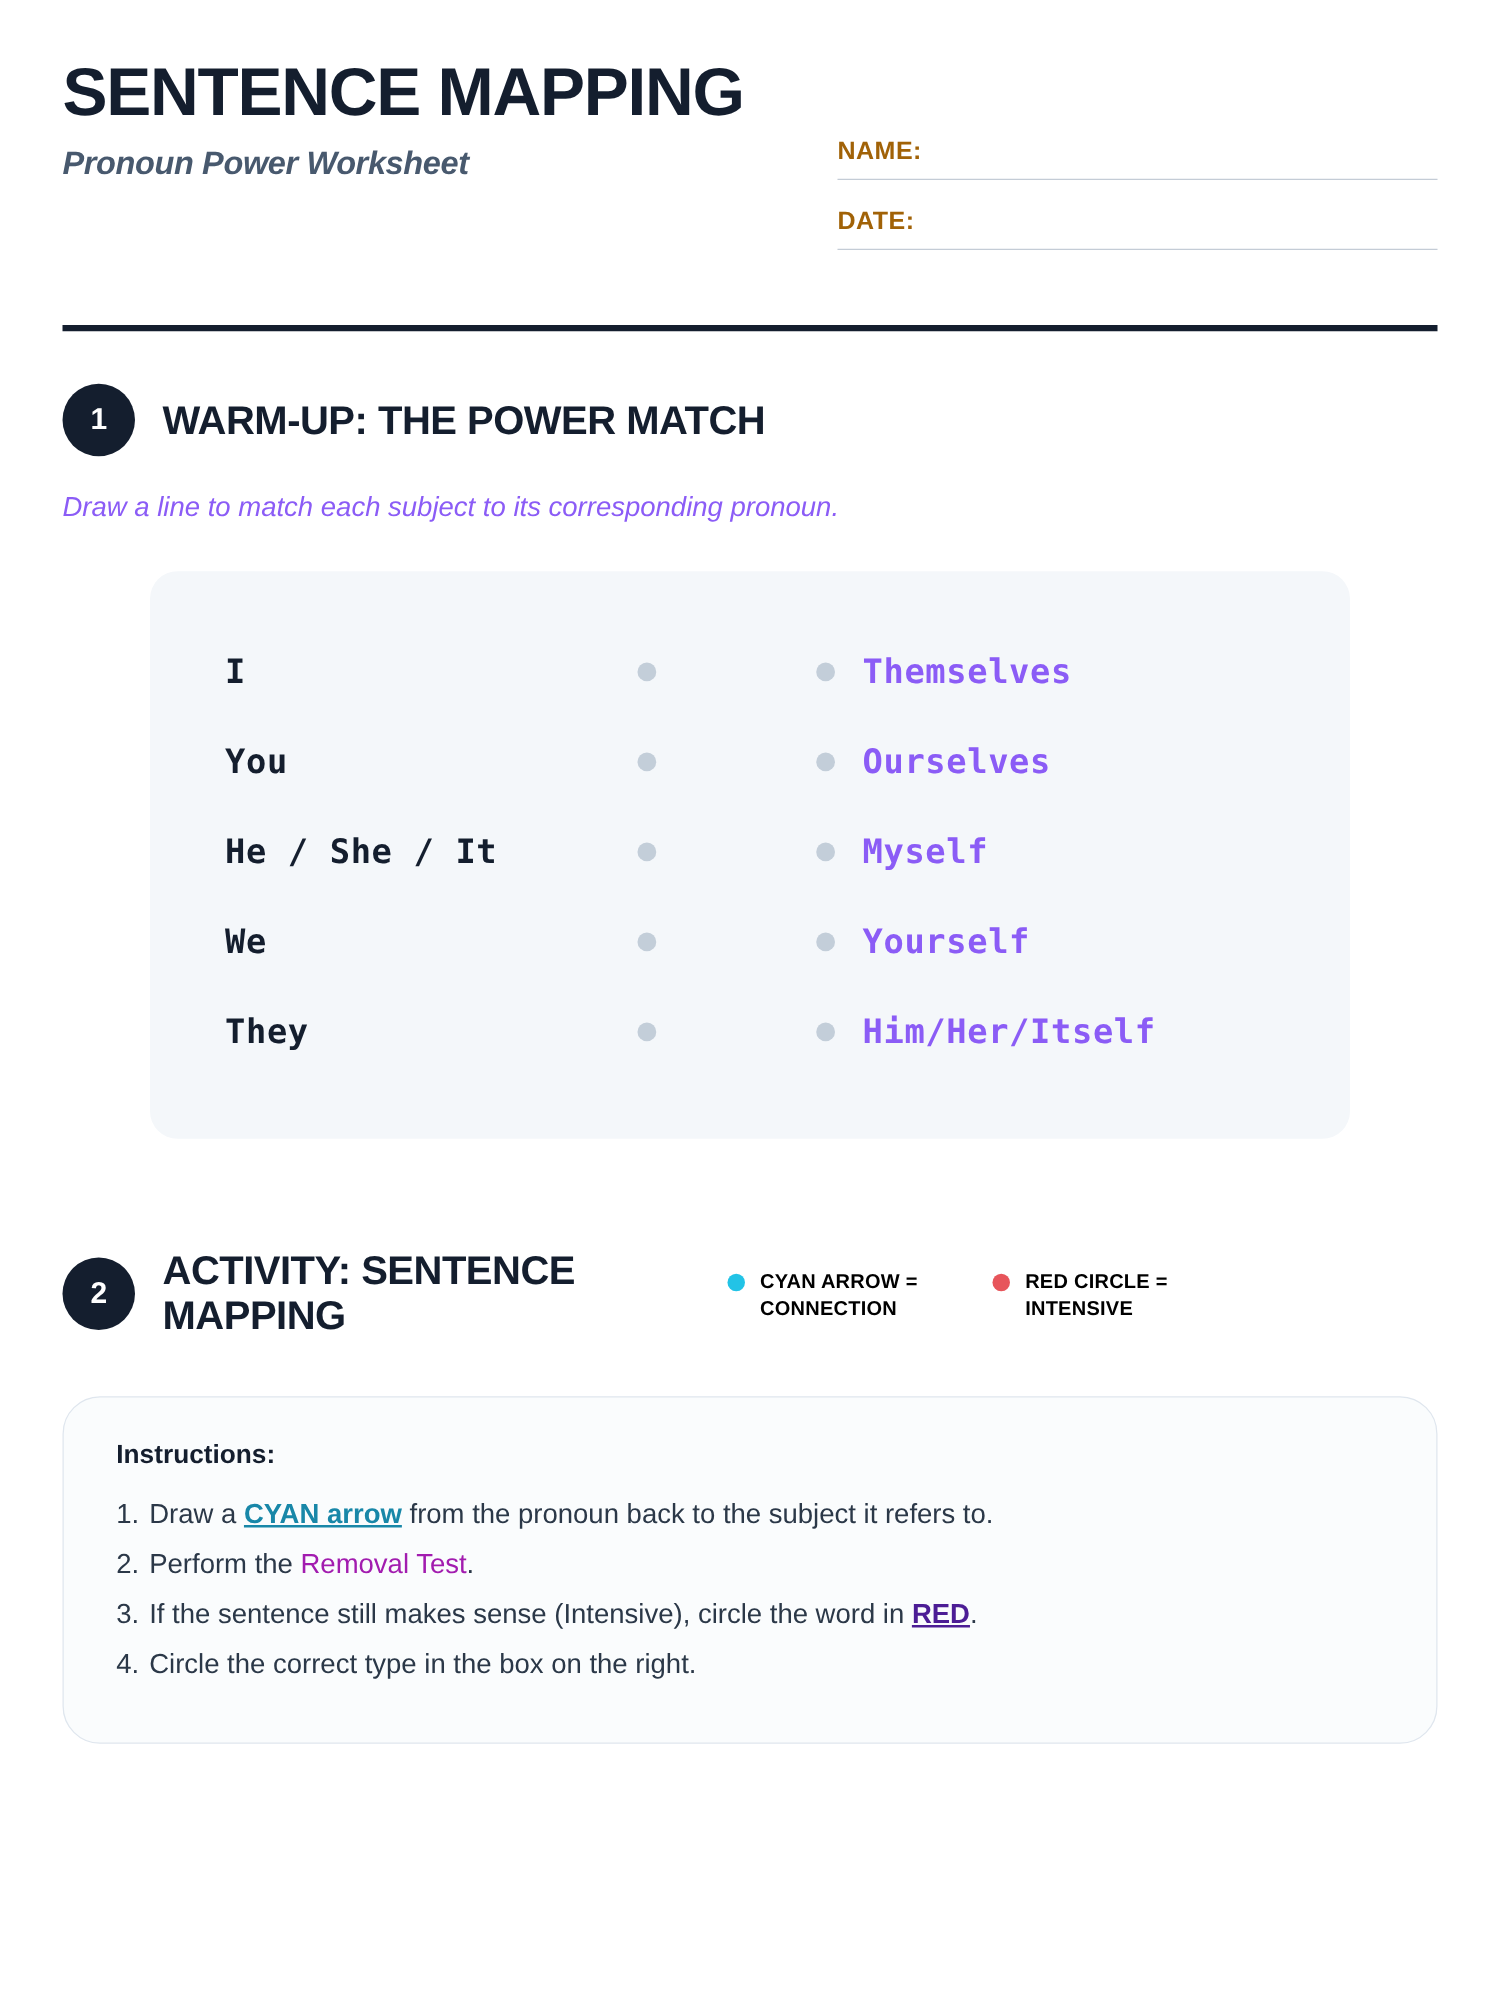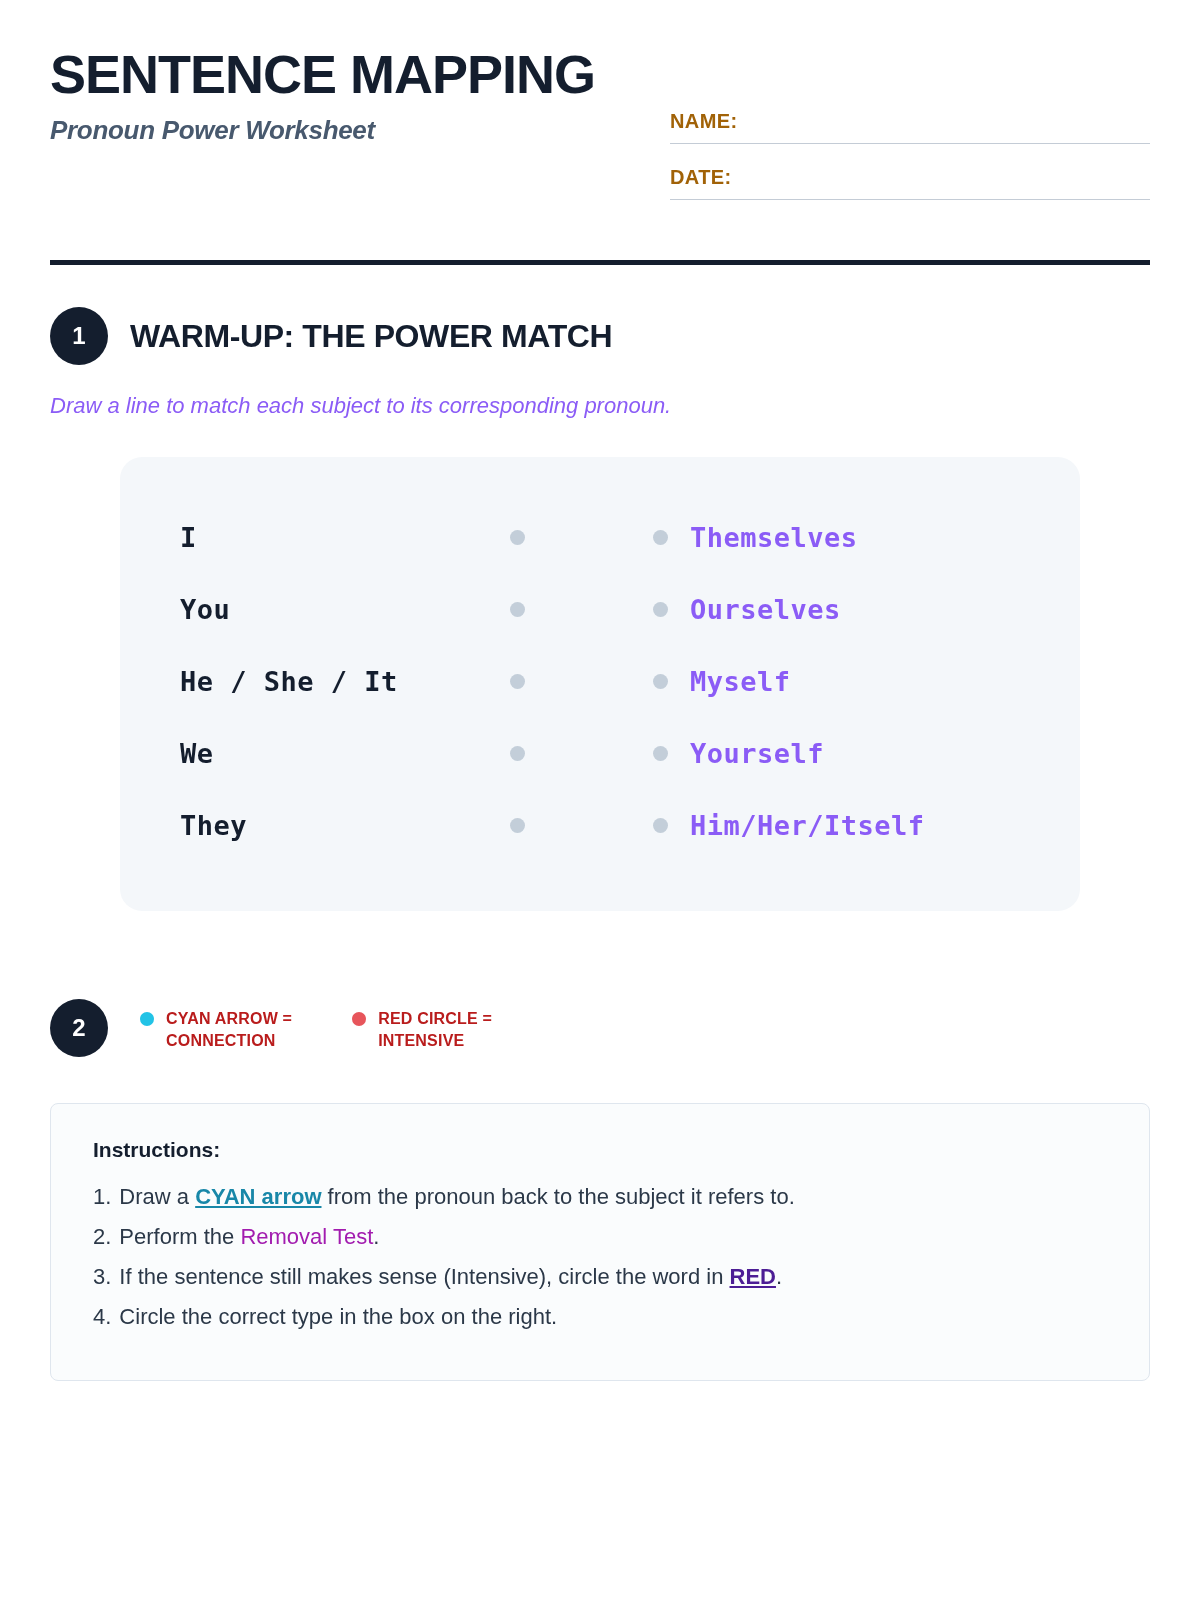--- a/index.html
+++ b/index.html
@@ -190,29 +190,29 @@
     margin-top: 4px;
     flex: none;
   }
   .legend-dot.cyan { background: #22c3e6; }
   .legend-dot.red { background: #e7555b; }
   .legend-text {
     font-size: 16px;
     font-weight: 700;
     line-height: 1.35;
     letter-spacing: 0.2px;
-    color: #b91c1c;
+    color: #000000;
     max-width: 190px;
   }
 
   
   .instructions {
     margin-top: 46px;
     border: 1.5px solid #dfe6ee;
-    border-radius: 8px;
+    border-radius: 30px;
     background: #fafcfd;
     padding: 34px 42px 40px 42px;
   }
   .instr-title {
     font-size: 21px;
     font-weight: 700;
     color: #141e2e;
     margin-bottom: 18px;
   }
   .instr-item {
@@ -308,20 +308,21 @@
         <div class="gap"></div>
         <div class="dot"></div>
         <div class="match-right">Him/Her/Itself</div>
       </div>
     </div>
   </div>
 
   <div class="section2">
     <div class="sec2-head">
       <div class="badge">2</div>
+      <div class="sec2-title">ACTIVITY: SENTENCE MAPPING</div>
       <div class="legend">
         <div class="legend-item">
           <div class="legend-dot cyan"></div>
           <div class="legend-text">
             <span>CYAN ARROW =</span><br>
             <span>CONNECTION</span>
           </div>
         </div>
         <div class="legend-item">
           <div class="legend-dot red"></div>

